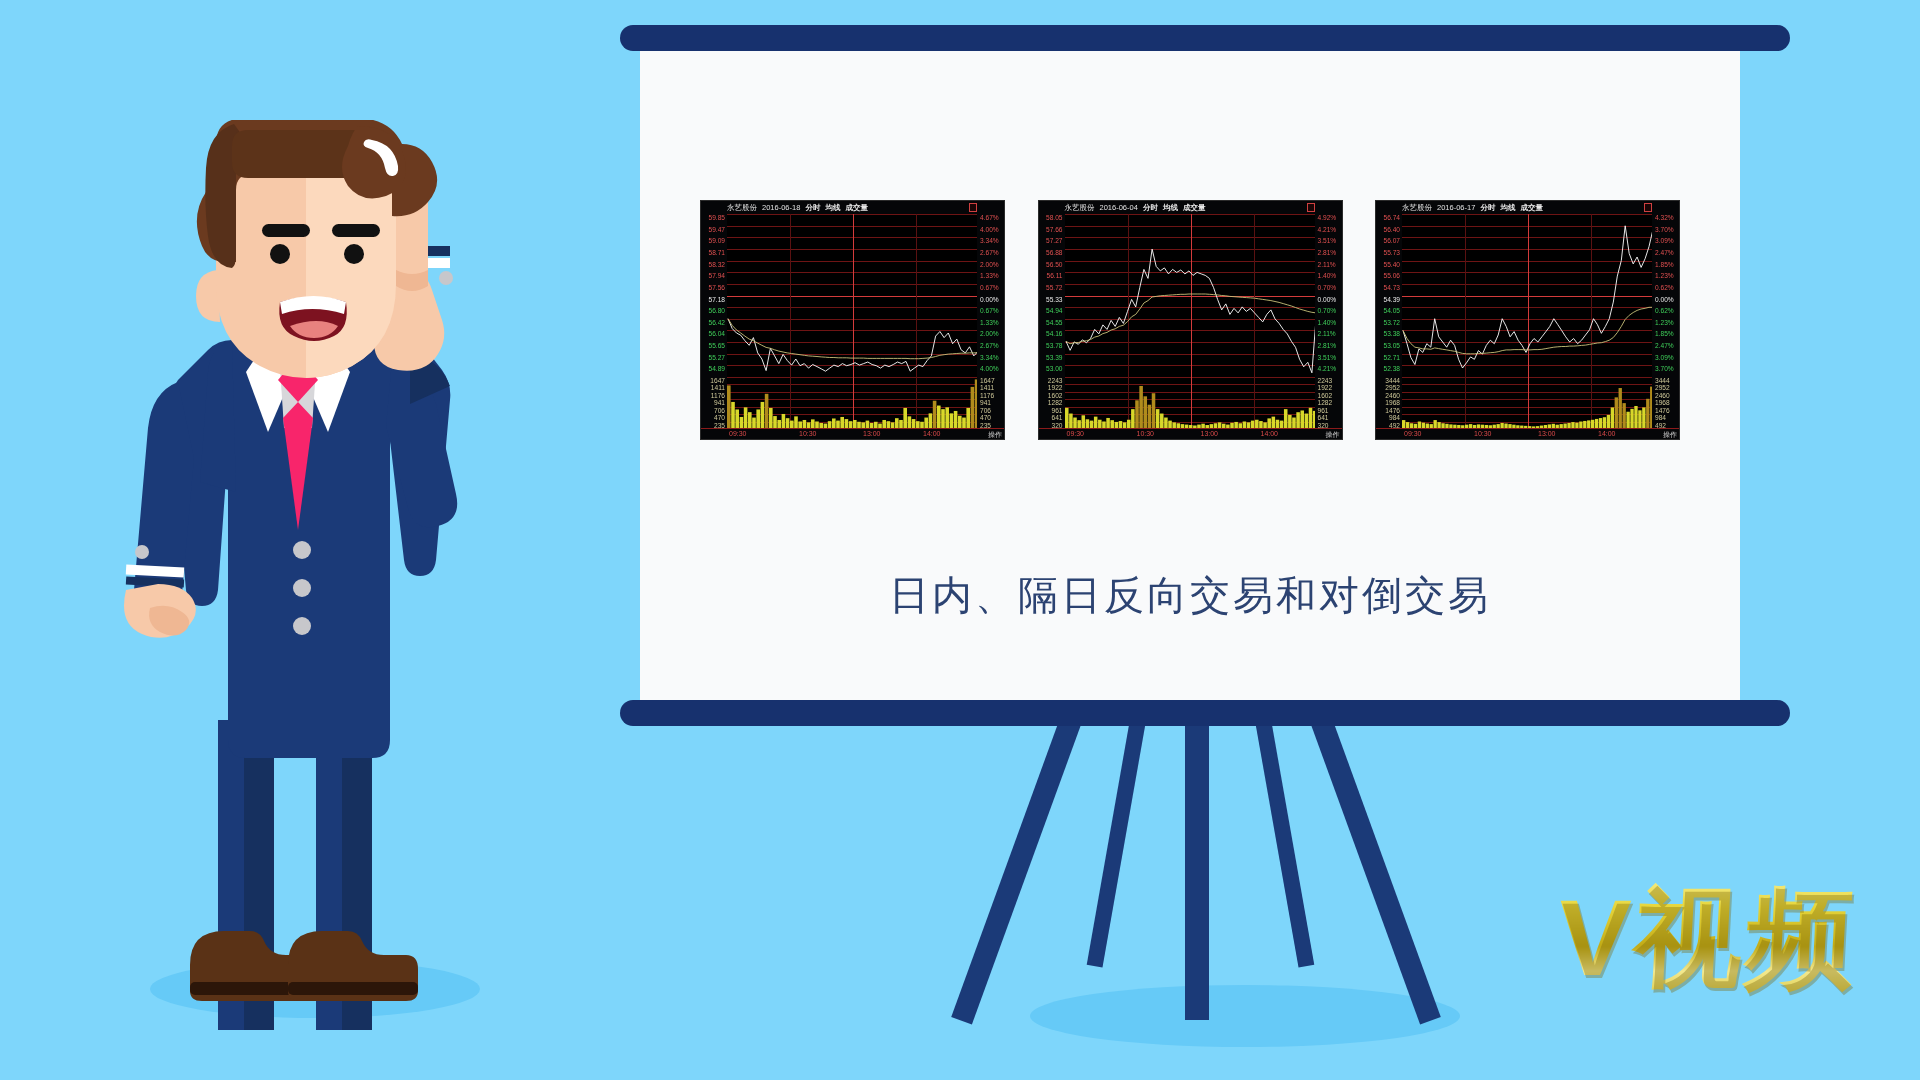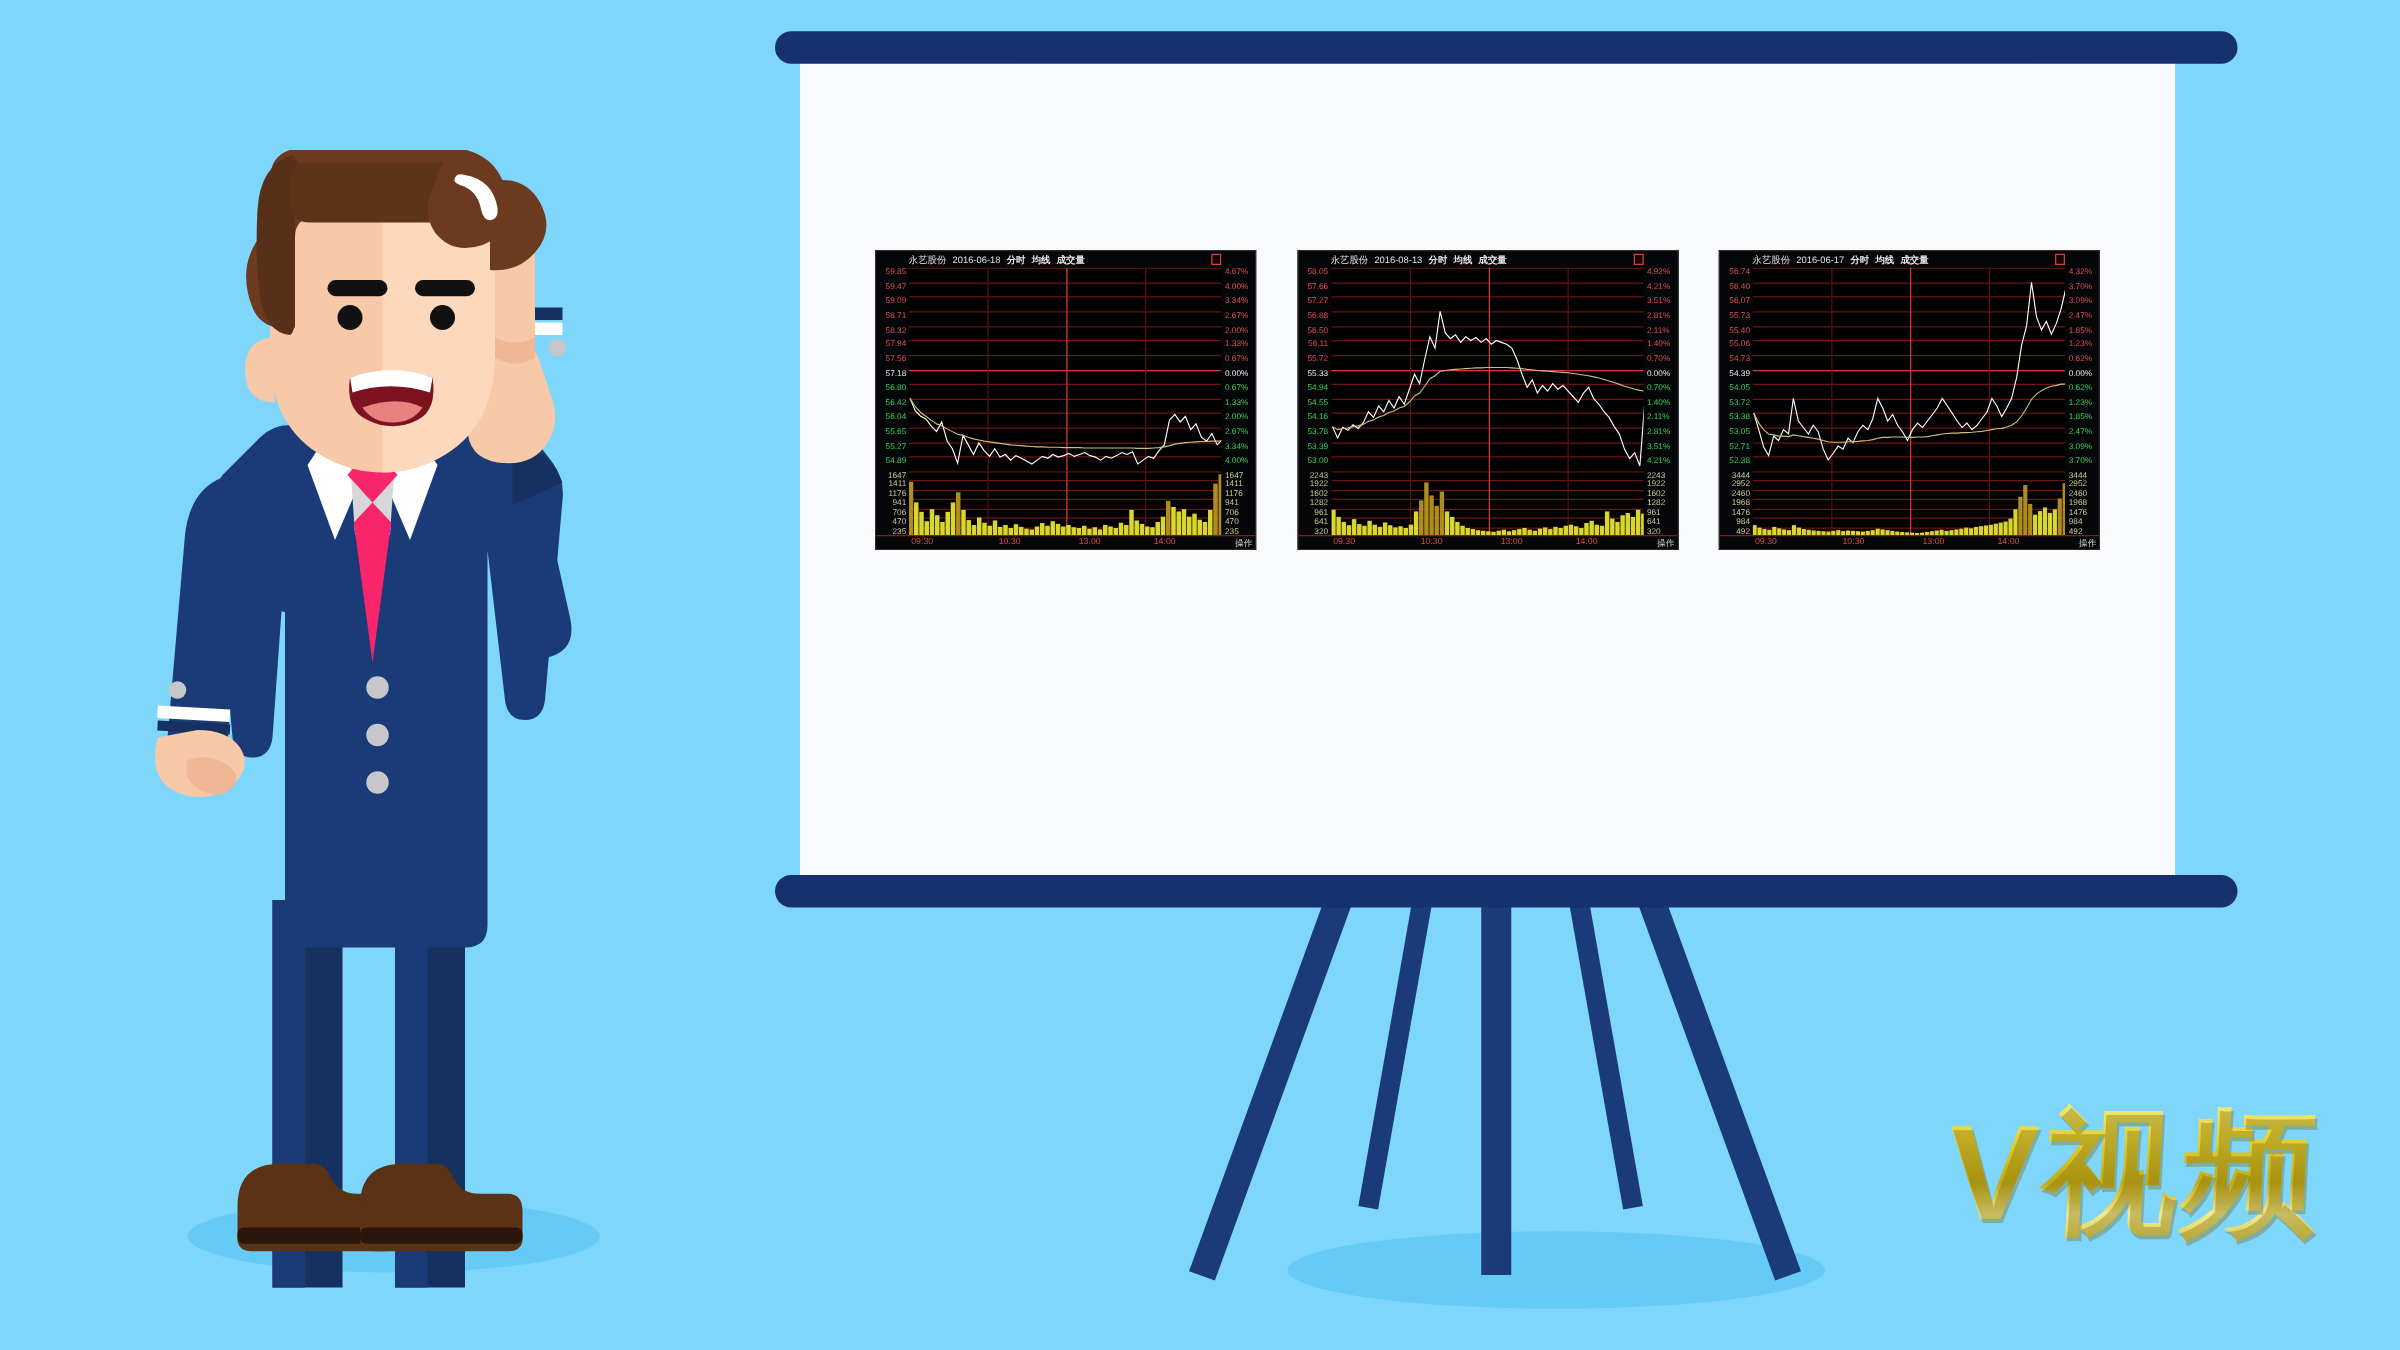--- a/index.html
+++ b/index.html
@@ -315,21 +315,21 @@
             <span class="tick" style="left: 28px;">09:30</span>
             <span class="tick" style="left: 98px;">10:30</span>
             <span class="tick" style="left: 162px;">13:00</span>
             <span class="tick" style="left: 222px;">14:00</span>
             <span class="op">操作</span>
           </div>
         </div>
         <div class="chart">
           <div class="chart-header">
             <span class="hdr-name">永艺股份</span>
-            <span class="hdr-date">2016-08-13</span>
+            <span class="hdr-date">2016-06-04</span>
             <span class="hdr-tag">分时</span>
             <span class="hdr-tag">均线</span>
             <span class="hdr-tag">成交量</span>
             <span class="hdr-box"></span>
           </div>
           <div class="axis left">
             <span class="c-red" style="top: 1px;">58.05</span>
             <span class="c-red" style="top: 12.6429px;">57.66</span>
             <span class="c-red" style="top: 24.2857px;">57.27</span>
             <span class="c-red" style="top: 35.9286px;">56.88</span>
@@ -646,20 +646,21 @@
           </div>
           <div class="chart-footer">
             <span class="tick" style="left: 28px;">09:30</span>
             <span class="tick" style="left: 98px;">10:30</span>
             <span class="tick" style="left: 162px;">13:00</span>
             <span class="tick" style="left: 222px;">14:00</span>
             <span class="op">操作</span>
           </div>
         </div>
       </div>
+    <div id="board-caption">日内、隔日反向交易和对倒交易</div>
   </div>
 
   <div class="easel-bar" id="easel-top-bar"></div>
   <div class="easel-bar" id="easel-bottom-bar"></div>
 
   <div id="char-shadow"></div>
 
   <div id="character">
     <svg viewBox="0 0 420 930" width="420" height="930">
 

